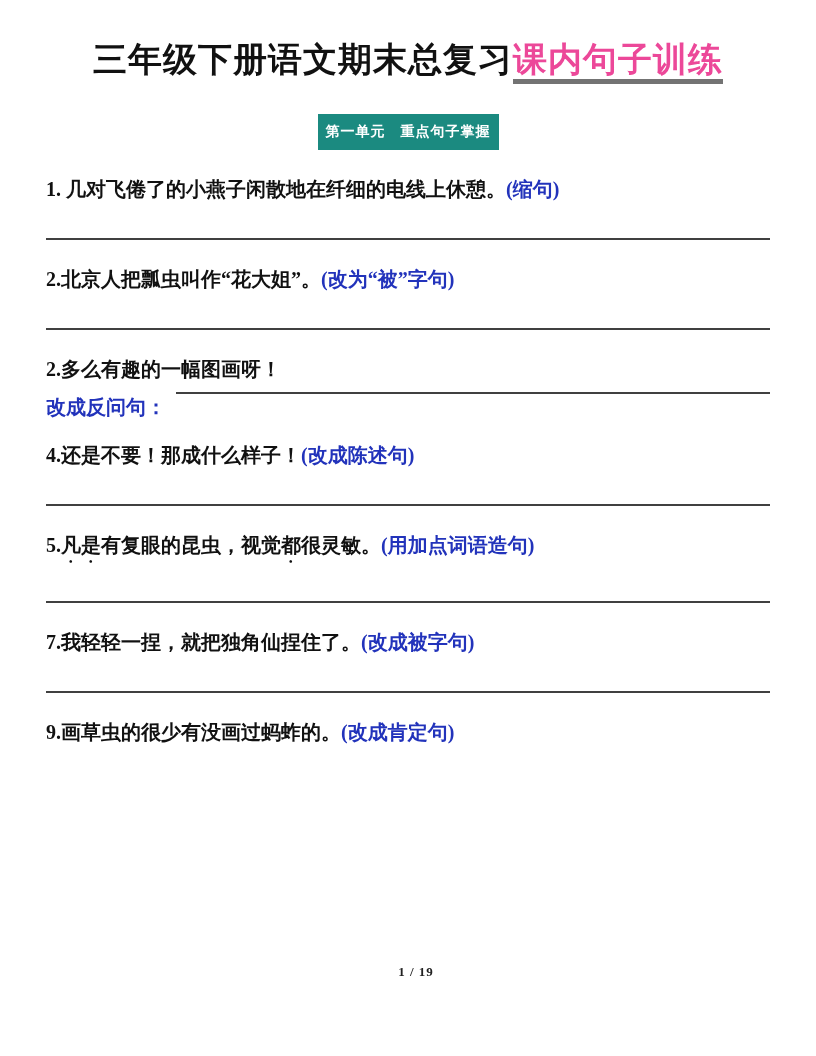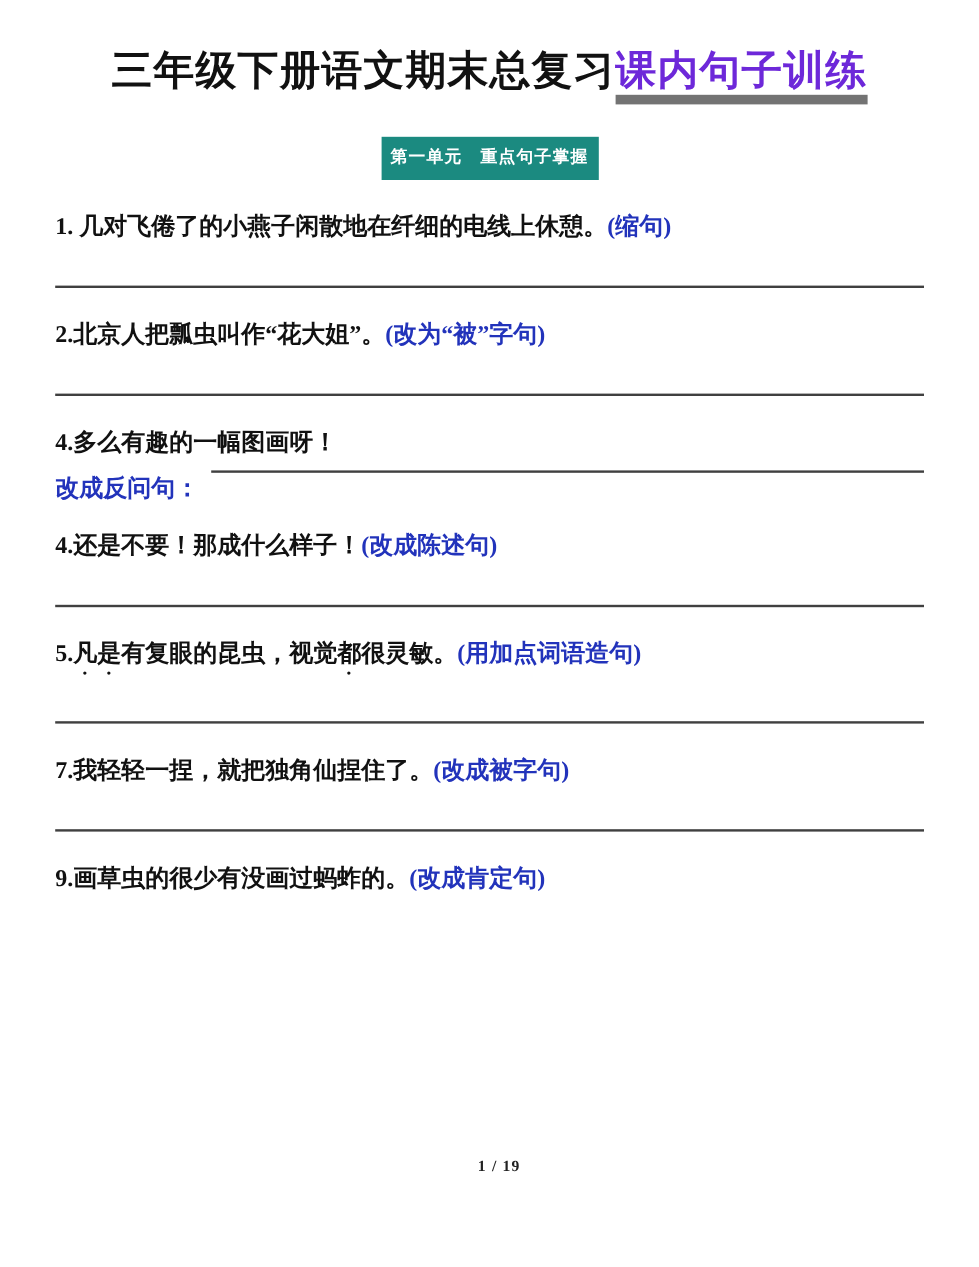--- a/index.html
+++ b/index.html
@@ -23,22 +23,22 @@
   .doc-title {
     margin-top: 36px;
     text-align: center;
     font-size: 34px;
     font-weight: 700;
     line-height: 48px;
     letter-spacing: 1px;
     white-space: nowrap;
   }
   .doc-title .title-red {
-    color: #6d28d9;
-    border-bottom: 8px solid #737373;
+    color: #ec4899;
+    border-bottom: 5px solid #737373;
     padding-bottom: 1px;
   }
   .banner-wrap {
     margin-top: 30px;
     text-align: center;
   }
   .section-banner {
     display: inline-block;
     background: #1b8a80;
     color: #ffffff;
@@ -123,21 +123,21 @@
       <p class="q-text"><span>1. 几对飞倦了的小燕子闲散地在纤细的电线上休憩。</span><span class="hint">(缩句)</span></p>
       <div class="answer-line"></div>
     </div>
 
     <div class="q">
       <p class="q-text"><span>2.北京人把瓢虫叫作“花大姐”。</span><span class="hint">(改为“被”字句)</span></p>
       <div class="answer-line"></div>
     </div>
 
     <div class="q">
-      <p class="q-text"><span>4.多么有趣的一幅图画呀！</span></p>
+      <p class="q-text"><span>2.多么有趣的一幅图画呀！</span></p>
       <div class="sub-row r1">
         <span class="sub-label">改成反问句：</span>
         <div class="fill-line"></div>
       </div>
     </div>
 
     <div class="q" style="margin-top:18px;">
       <p class="q-text"><span>4.还是不要！那成什么样子！</span><span class="hint">(改成陈述句)</span></p>
       <div class="answer-line"></div>
     </div>

